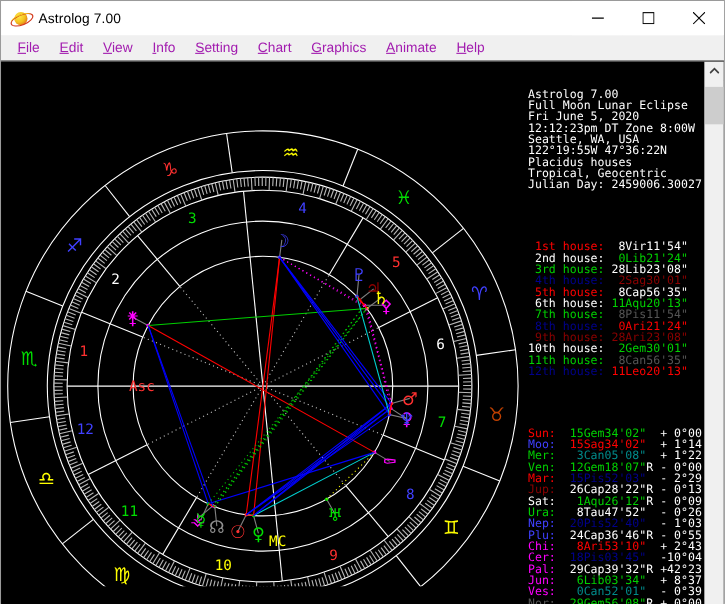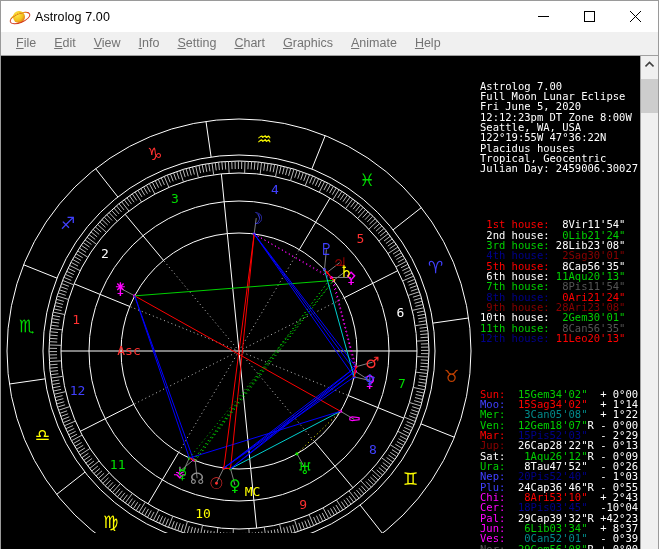--- a/index.html
+++ b/index.html
@@ -49,21 +49,21 @@
     background:#ffffff;
   }
   .winbtn svg{display:block;}
   
   .menubar{
     height:22px;min-height:22px;background:#f0f0f0;
     display:flex;align-items:center;padding-left:6px;
     border-bottom:1px solid #f0f0f0;
   }
   .menu-item{
-    font-size:12.5px;color:#737373;padding:2px 9px 3px 9px;white-space:nowrap;text-align:right;
+    font-size:12.5px;color:#a21caf;padding:2px 9px 3px 9px;white-space:nowrap;text-align:right;
   }
   .menu-item u{text-decoration:underline;}
   
   .client{
     flex:1;display:flex;flex-direction:column;position:relative;
     background:#f0f0f0;
   }
   .canvasrow{
     flex:1;display:flex;position:relative;background:#000;
     border-top:1px solid #a0a0a0;

